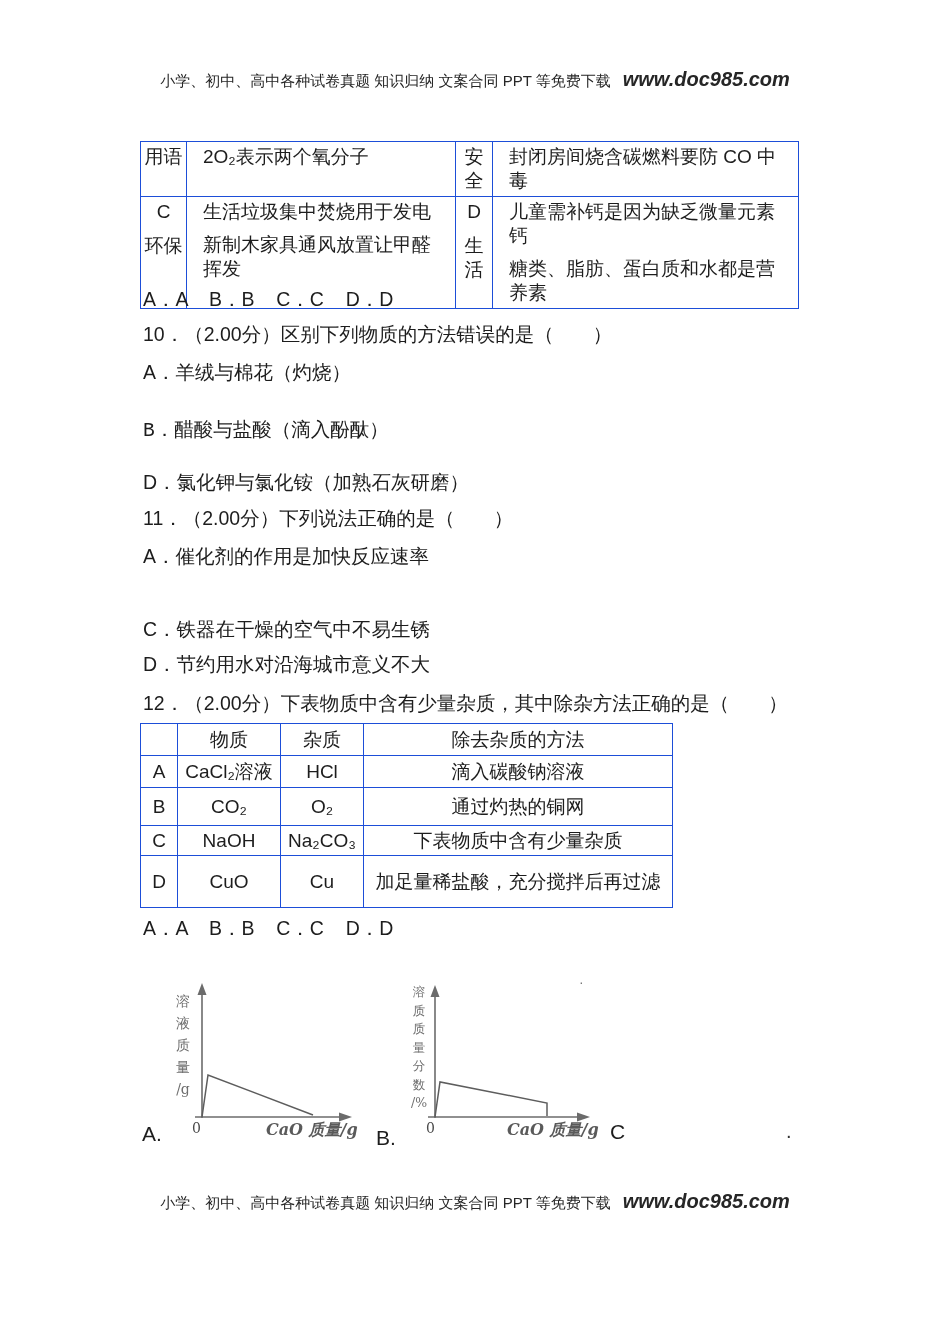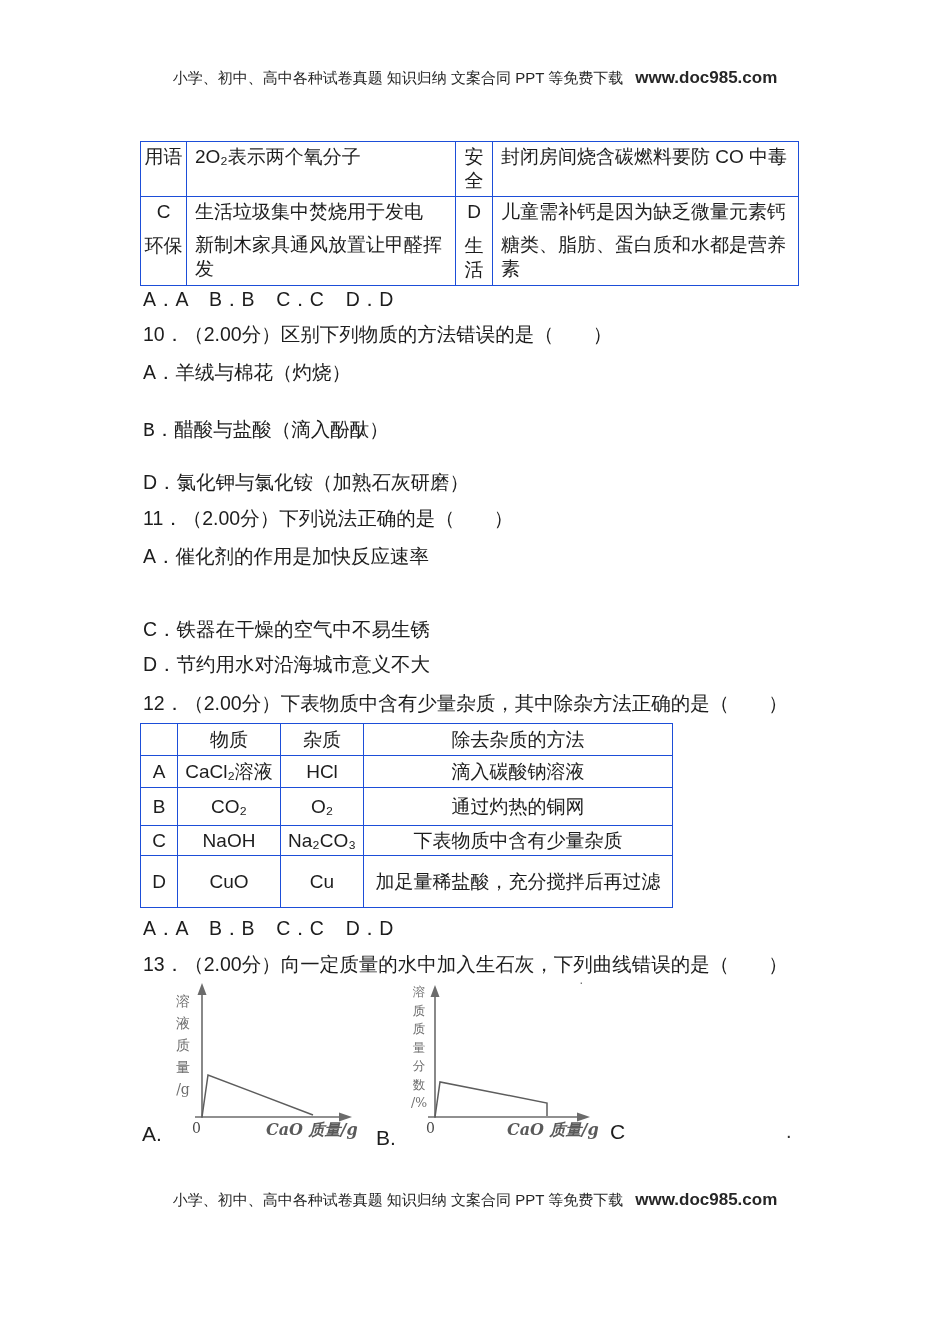--- a/index.html
+++ b/index.html
@@ -1,24 +1,24 @@
 <!DOCTYPE html>
 <html><head>
 <meta charset="utf-8">
 <style>
   html,body{margin:0;padding:0;background:#ffffff;}
   .page{position:relative;width:950px;height:1344px;background:#fff;overflow:hidden;
         font-family:"Liberation Sans","DejaVu Sans",sans-serif;color:#1d1d1d;}
   .hdr{position:absolute;left:0;right:0;text-align:center;font-size:15px;color:#262626;white-space:pre;}
-  .hdr .site{font-weight:bold;margin-left:12px;font-size:17px;}
+  .hdr .site{font-weight:bold;margin-left:12px;font-size:20px;font-style:italic;}
   table{border-collapse:collapse;table-layout:fixed;}
   td{border:1px solid #1d4ed8;font-size:19px;line-height:24px;overflow:hidden;}
   
   .t1{position:absolute;left:140px;top:141px;width:658px;}
-  .t1 td{vertical-align:top;padding:3px 8px;}
+  .t1 td{vertical-align:top;padding:3px 16px;}
   .t1 tr:nth-child(1) td{height:45px;}
   .t1 tr:nth-child(2) td{height:80px;}
   .t1 .cc{text-align:center;padding:3px 2px;}
   .p2{margin-top:9px;}
   .sub2{margin-top:10px;}
   
   .t2{position:absolute;left:140px;top:723px;width:532px;}
   .t2 td{text-align:center;vertical-align:middle;padding:1px 6px;}
   .t2 tr:nth-child(1) td{height:29px;}
   .t2 tr:nth-child(2) td{height:29px;}
@@ -126,21 +126,20 @@
       <td>D</td>
       <td>CuO</td>
       <td>Cu</td>
       <td>加足量稀盐酸，充分搅拌后再过滤</td>
     </tr>
   </tbody>
     </table>
 
   <div class="line" style="top:915px;">A．A    B．B    C．C    D．D</div>
 
-  <div class="line" style="top:951px;">13．（2.00分）向一定质量的水中加入生石灰，下列曲线错误的是（　　）</div>
 
   <div class="mark" style="left:579px;top:974px;font-size:14px;">·</div>
 
   <div class="graph" style="left:172px;top:982px;width:190px;height:172px;">
     <svg width="190" height="172" viewBox="0 0 190 172">
       <line x1="30" y1="10" x2="30" y2="136" stroke="#6b6b6b" stroke-width="1.6"></line>
       <polygon points="30,1 25.5,13 34.5,13" fill="#6b6b6b"></polygon>
       <line x1="23" y1="135" x2="172" y2="135" stroke="#6b6b6b" stroke-width="1.6"></line>
       <polygon points="180,135 167,130.5 167,139.5" fill="#6b6b6b"></polygon>
       <polyline fill="none" stroke="#5d5d5d" stroke-width="1.5" points="30,135 36,93 141,133"></polyline>

